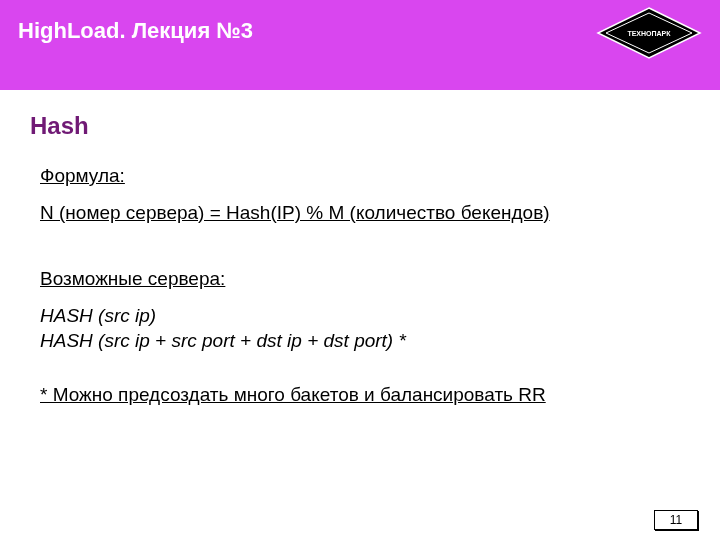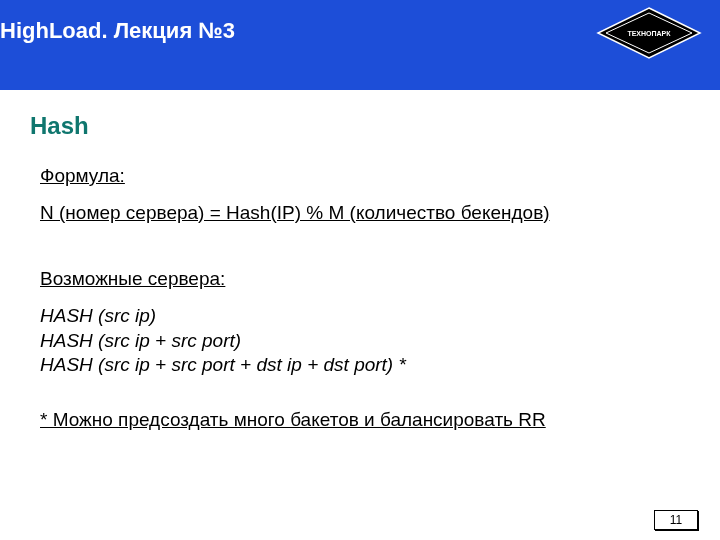--- a/index.html
+++ b/index.html
@@ -7,27 +7,28 @@
     padding: 0;
     width: 720px;
     height: 540px;
     font-family: Arial, Helvetica, sans-serif;
     background: #ffffff;
     color: #000000;
     overflow: hidden;
     position: relative;
   }
   .header {
-    background: #1d4ed8;
+    background: #d946ef;
     height: 90px;
     width: 100%;
     position: relative;
     display: flex;
     align-items: center;
     box-sizing: border-box;
+    padding-left: 18px;
   }
   .header-title {
     color: #ffffff;
     font-size: 22px;
     font-weight: bold;
     margin-top: -28px;
   }
   .logo-wrap {
     position: absolute;
     top: 6px;
@@ -36,21 +37,21 @@
     height: 54px;
   }
   .logo-diamond {
     position: absolute;
     inset: 0;
   }
   .content {
     padding: 22px 30px 0 30px;
   }
   .section-title {
-    color: #0f766e;
+    color: #701a75;
     font-size: 24px;
     font-weight: bold;
     margin: 0 0 24px 0;
   }
   .body-text {
     font-size: 19px;
     line-height: 1.3;
     color: #000000;
   }
   .block {
@@ -96,21 +97,20 @@
   <div class="section-title">Hash</div>
 
   <div class="body-text">
     <div class="block">Формула:</div>
     <div class="block">N (номер сервера) = Hash(IP) % M (количество бекендов)</div>
 
     <div class="gap"></div>
 
     <div class="block">Возможные сервера:</div>
     <div class="hash-line">HASH (src ip)</div>
-    <div class="hash-line">HASH (src ip + src port)</div>
     <div class="hash-line">HASH (src ip + src port + dst ip + dst port) *</div>
 
     <div class="gap"></div>
 
     <div class="block">* Можно предсоздать много бакетов и балансировать RR</div>
   </div>
 </div>
 
 <div class="page-number">11</div>
 

